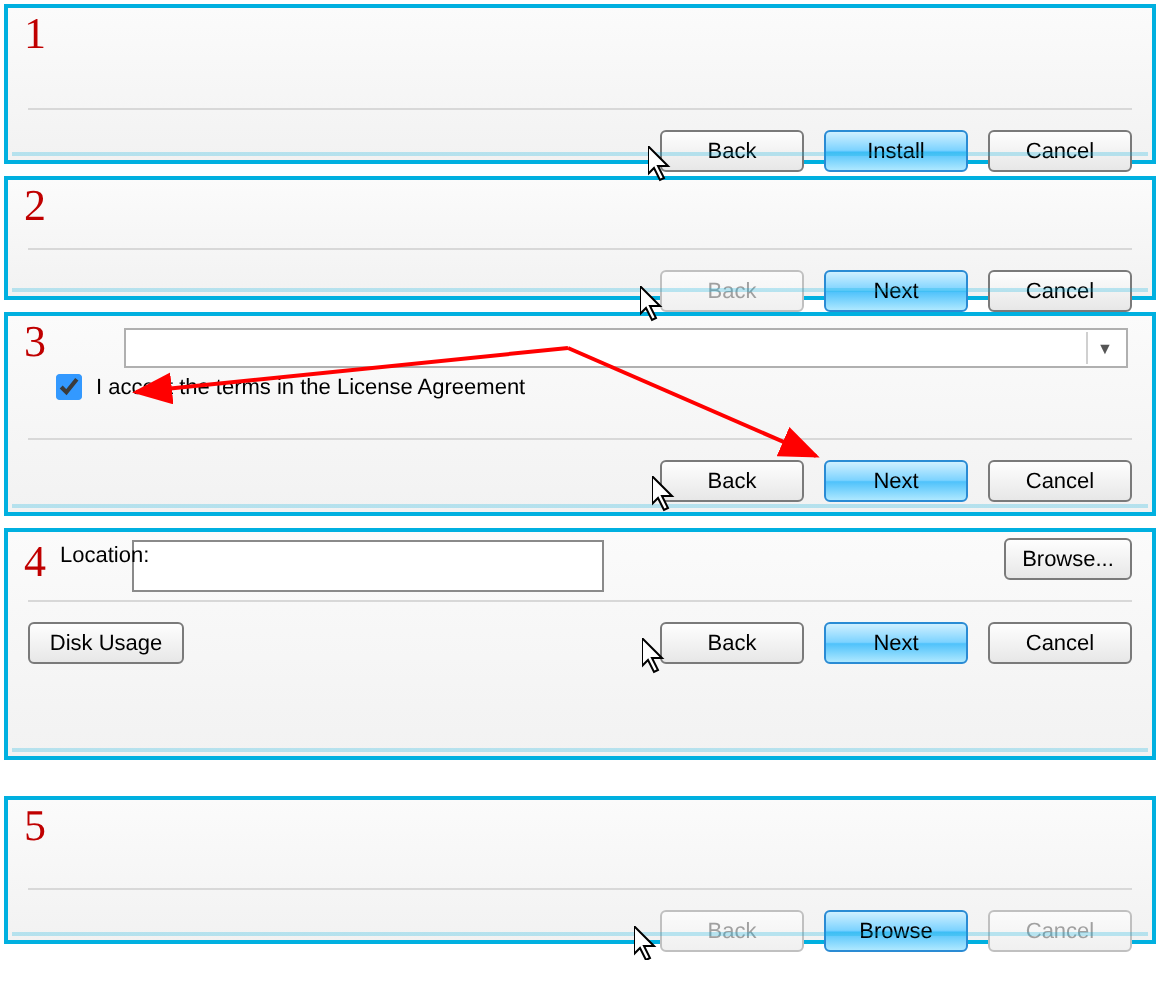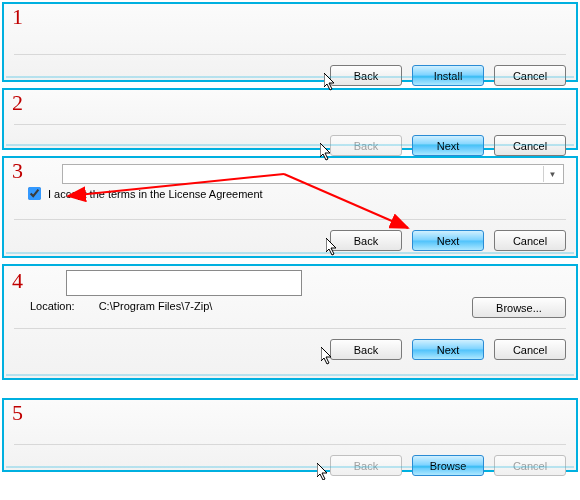--- a/index.html
+++ b/index.html
@@ -119,21 +119,21 @@
     background: #fff;
   }
   .desc-box {
     margin-left: 310px;
     font-size: 11px;
     line-height: 13px;
     color: #000;
     padding-top: 2px;
   }
   .loc-row {
-    margin-top: 32px;
+    margin-top: 4px;
     margin-left: 16px;
     display: flex;
     align-items: center;
     gap: 24px;
     position: relative;
   }
   .browse-btn {
     position: absolute;
     right: 0; top: -3px;
   }
@@ -207,25 +207,25 @@
         <use href="#ptr"></use>
       </svg>
   </div>
 </div>
 
 <div class="panel p4">
   <div class="step-num" style="top:2px;">4</div>
   <div class="tree-box"></div>
   <div class="loc-row">
     <span>Location:</span>
-    <span>C:\Program Files\7-Zip\</span>
-    <button class="win browse-btn" style="width:94px">Browse...</button>
+    <button class="win browse-btn" style="width:64px">Browse...</button>
   </div>
   <div class="btn-row">
     <div class="btn-row-left">
+      <button class="win" style="width:78px">Disk Usage</button>
     </div>
     <button class="win">Back</button>
     <button class="win primary">Next</button>
     <button class="win">Cancel</button>
     <svg class="cursor" style="left:307px; top:18px;">
         <use href="#ptr"></use>
       </svg>
   </div>
 </div>
 

